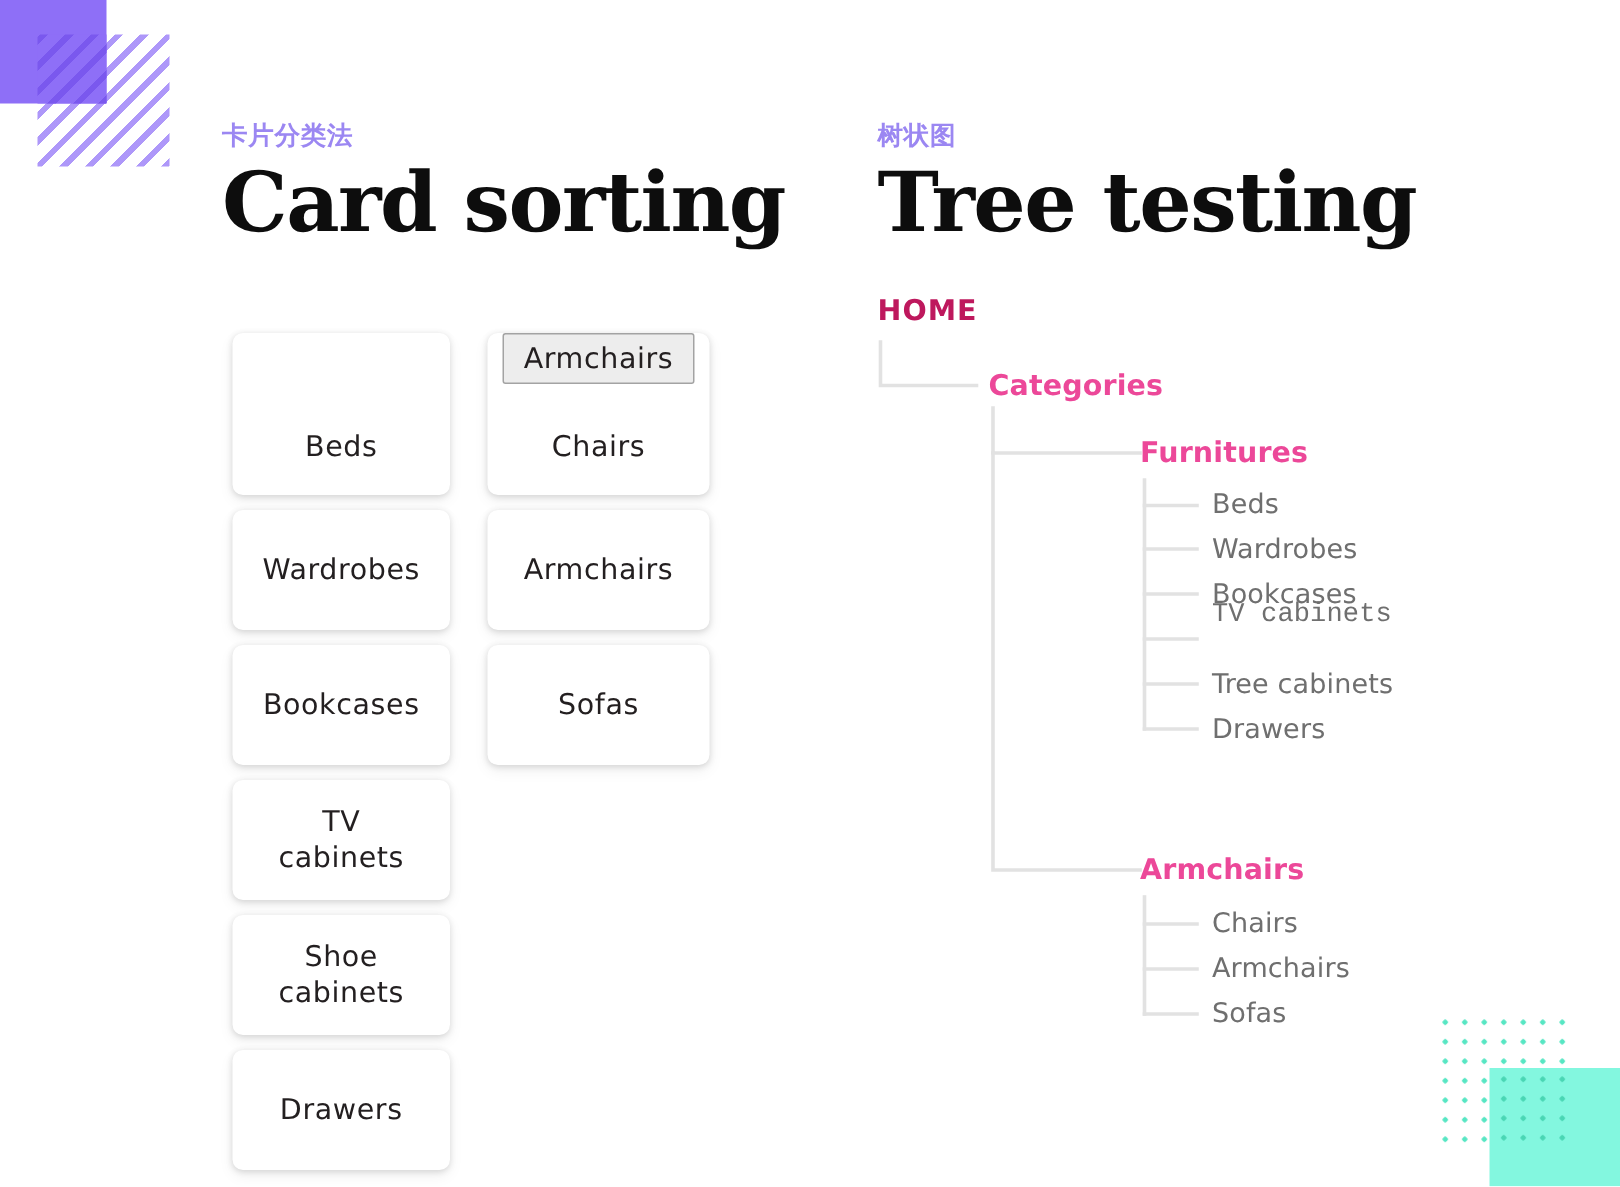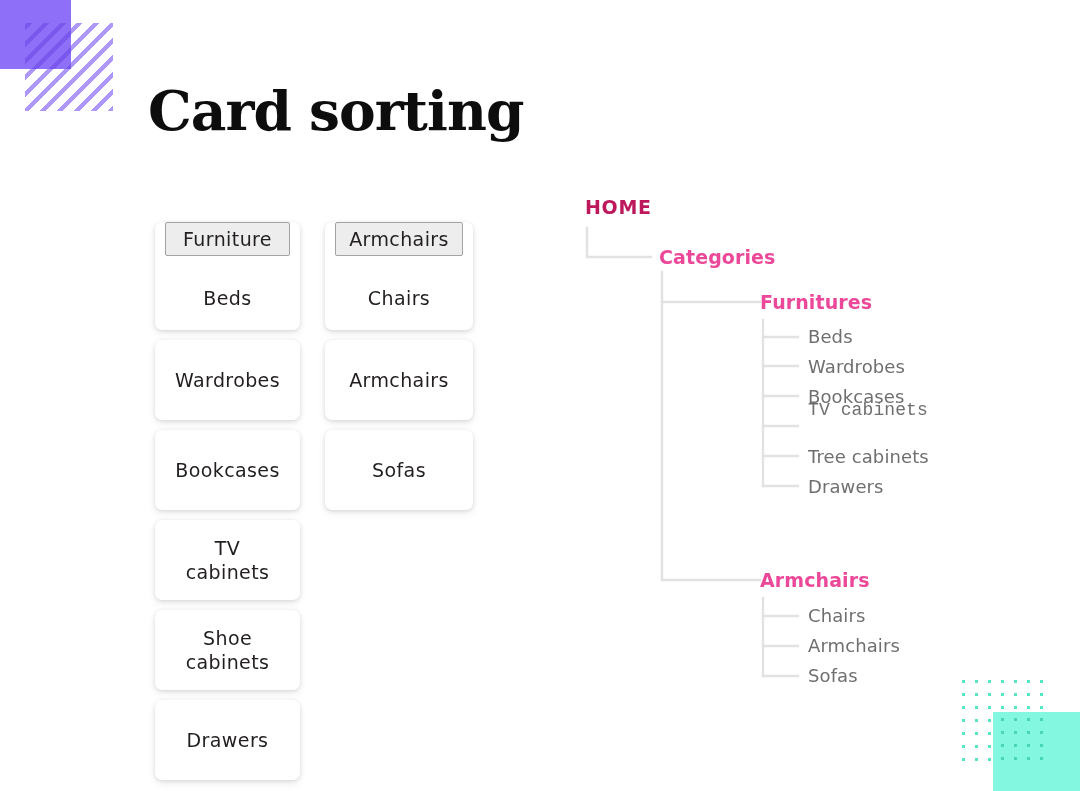--- a/index.html
+++ b/index.html
@@ -231,30 +231,28 @@
 <div id="slide">
 
   <div>
     <div class="deco-tl-square"></div>
     <div class="deco-tl-hatch"></div>
     <div class="deco-tl-overlap"></div>
     <div class="deco-tl-overlap-hatch"></div>
   </div>
 
   <div class="col-left">
+    <p class="kicker">卡片分类法</p>
     <h1 class="headline">Card sorting</h1>
   </div>
 
   <div class="cards-area">
     <div class="card-column col1">
 
       <div class="sort-card header-card">
-        <div class="group-label">
-          <span>Furniture</span>
-        </div>
         <div class="card-text">Beds</div>
       </div>
 
       <div class="sort-card one-line">
         <div class="card-text">Wardrobes</div>
       </div>
 
       <div class="sort-card one-line">
         <div class="card-text">Bookcases</div>
       </div>
@@ -284,20 +282,24 @@
       <div class="sort-card one-line">
         <div class="card-text">Armchairs</div>
       </div>
 
       <div class="sort-card one-line">
         <div class="card-text">Sofas</div>
       </div>
     </div>
   </div>
 
+  <div class="col-right">
+    <p class="kicker">树状图</p>
+    <h1 class="headline">Tree testing</h1>
+  </div>
 
   <div class="tree-area">
 
     <svg class="tree-svg" viewBox="0 0 470 520">
       <g stroke="#E2E2E2" stroke-width="2.4" fill="none" stroke-linecap="square">
 
         <path d="M2,32 L2,61 L66,61"></path>
 
         <path d="M77,76 L77,106 L175,106"></path>
         <path d="M77,106 L77,384 L175,384"></path>

